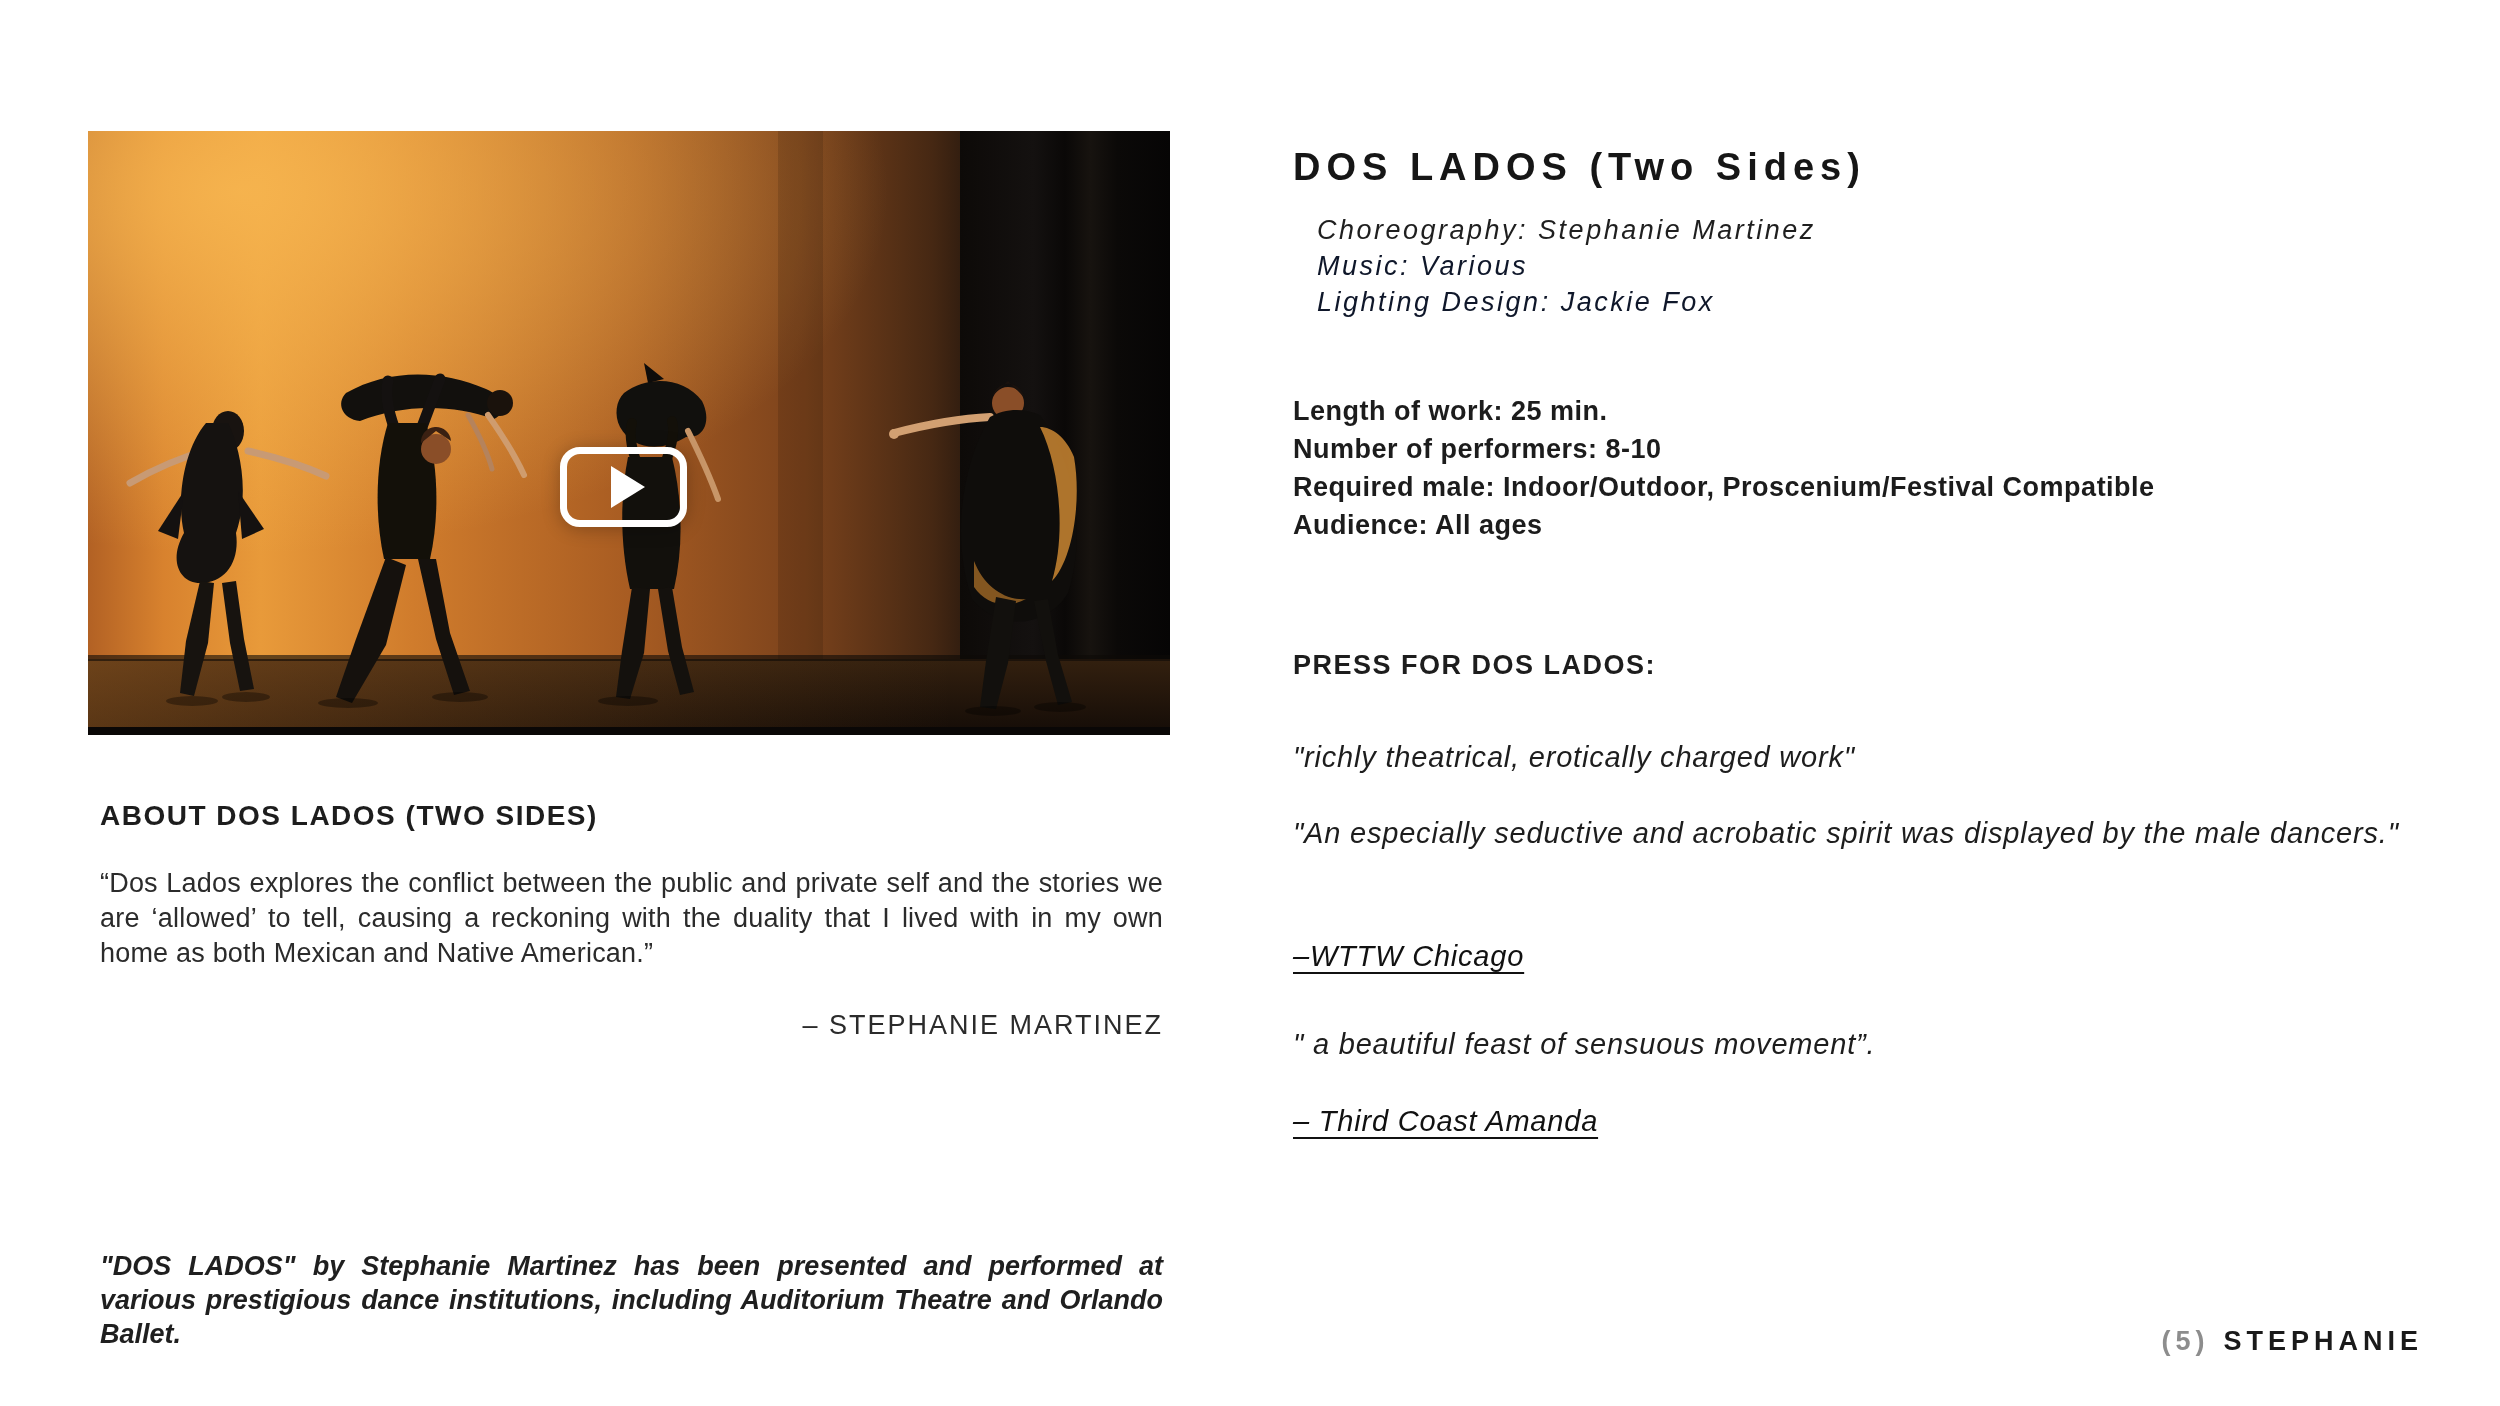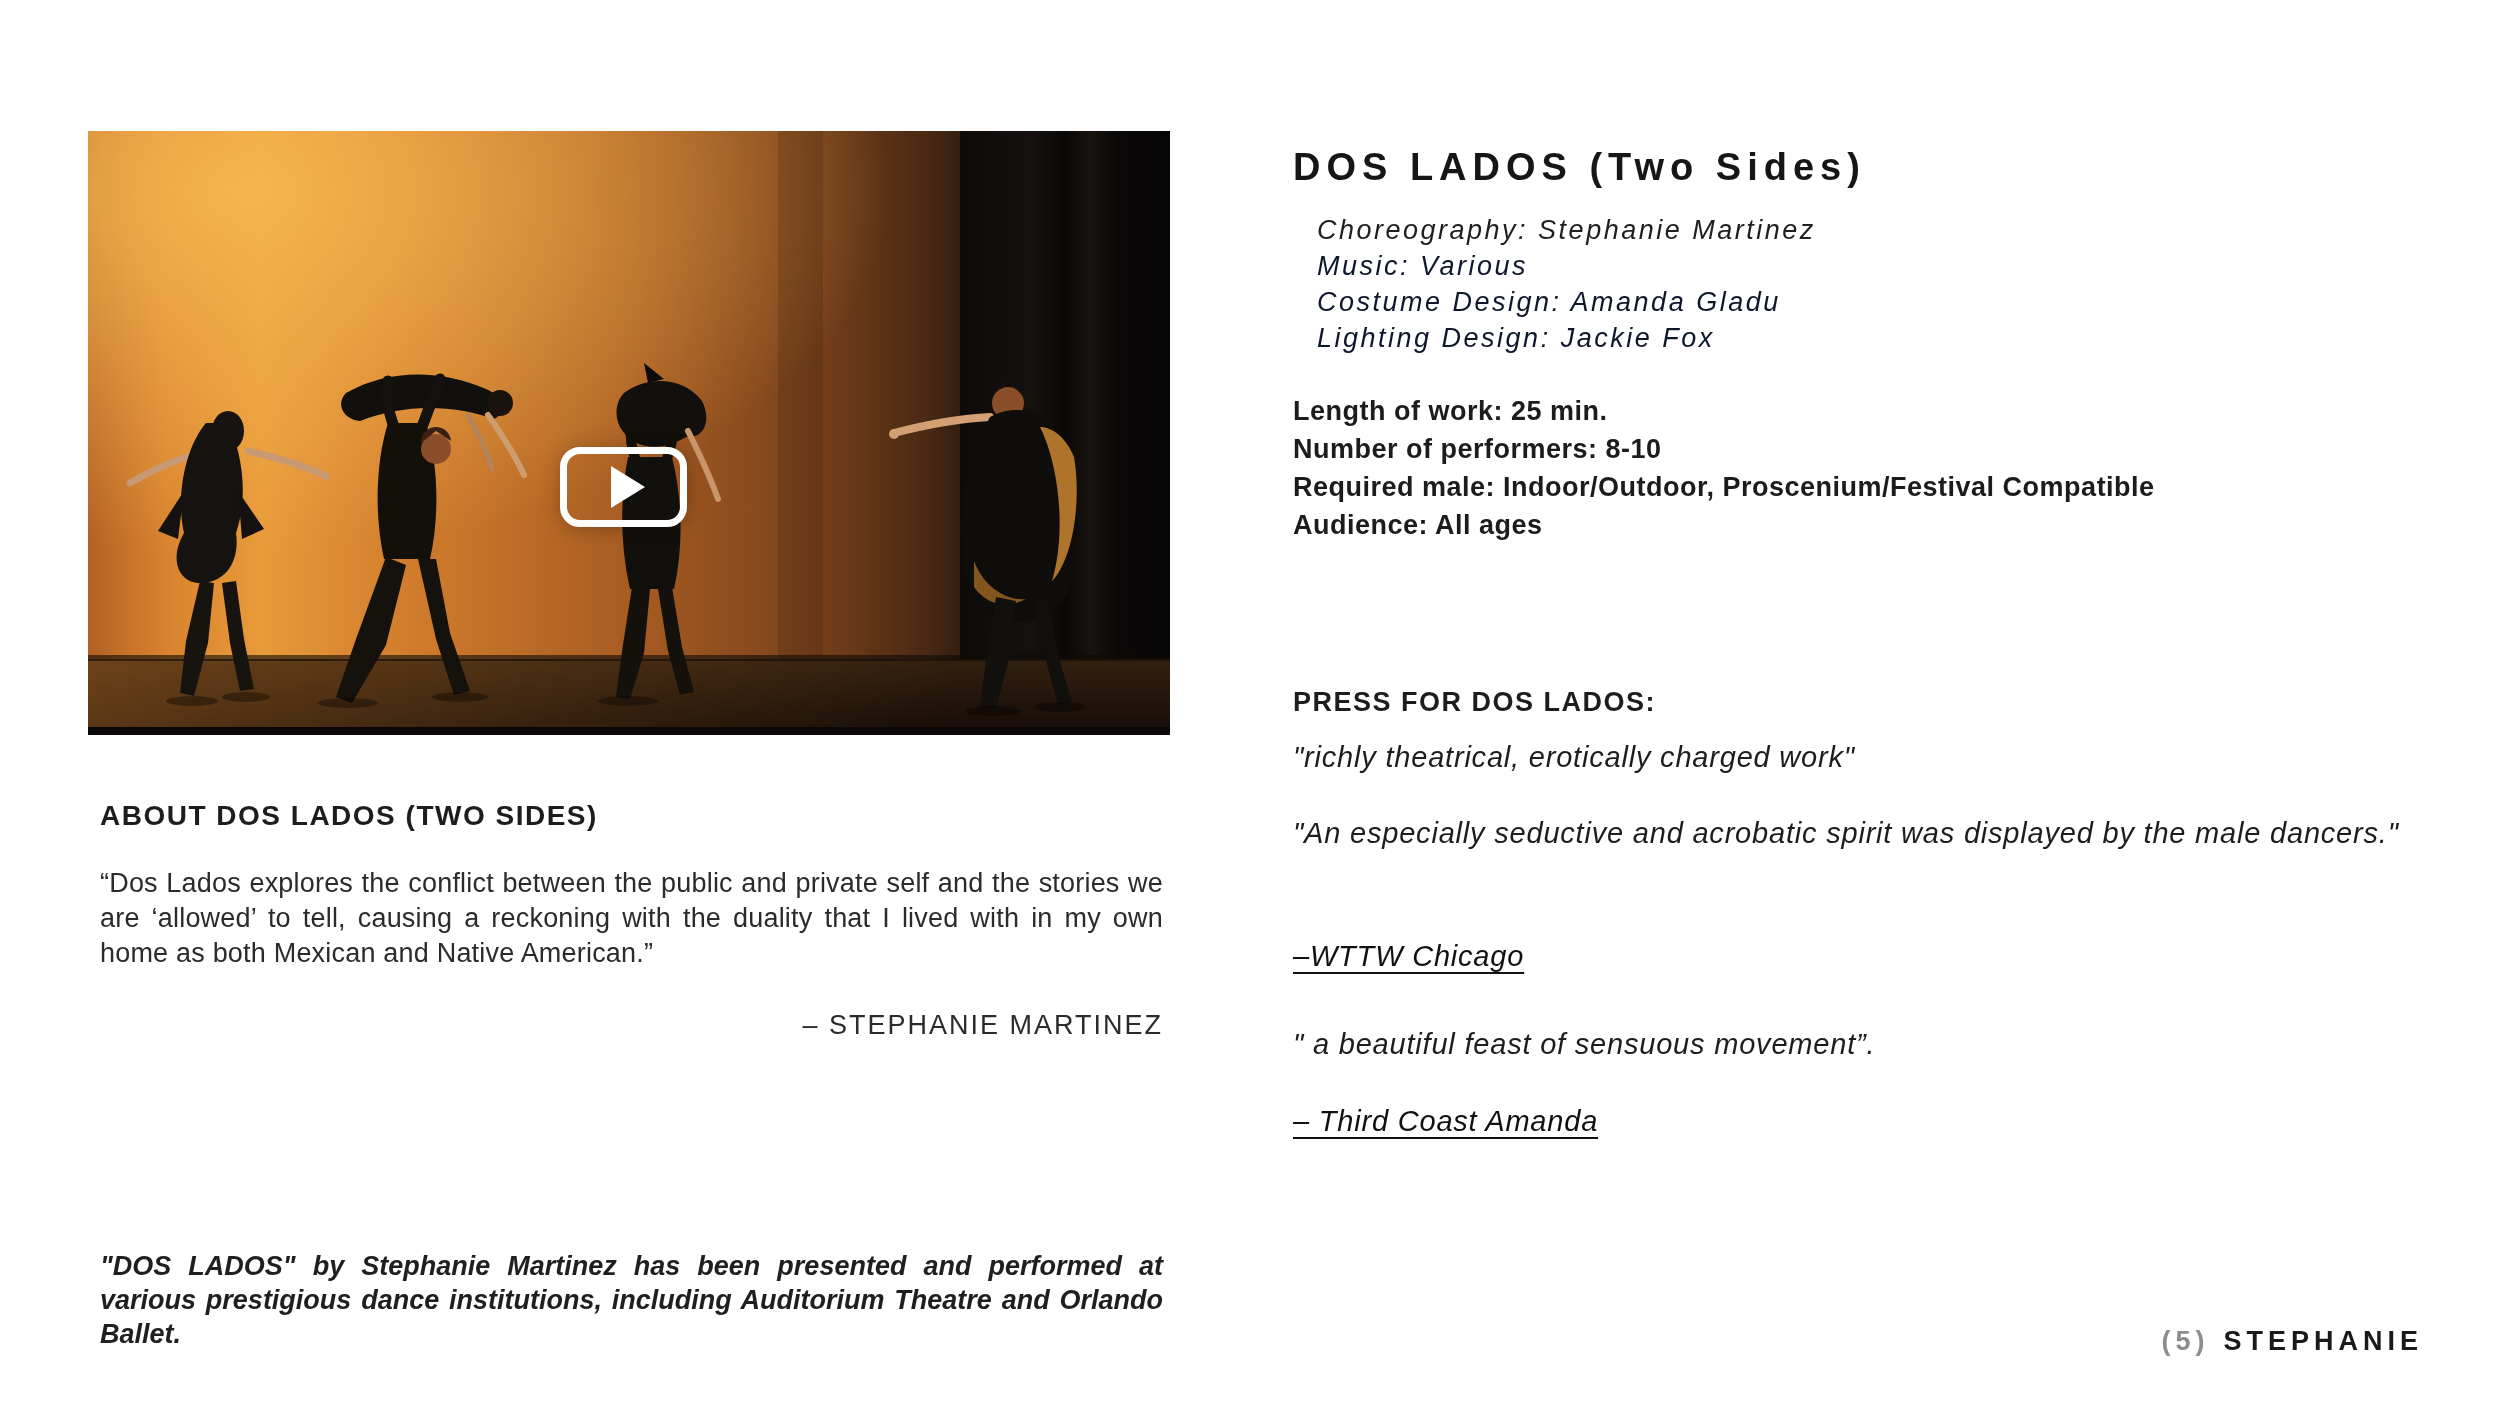--- a/index.html
+++ b/index.html
@@ -73,21 +73,20 @@
   .credit-muted   { color: #0f172a; }
   .details {
     left: 1293px; top: 392px;
     font-size: 27px; font-weight: bold; line-height: 38px; letter-spacing: 0.5px;
     color: #1c1c1c;
   }
   .press-heading {
     left: 1293px; top: 650px;
     font-size: 27px; font-weight: bold; letter-spacing: 1.5px;
     color: #1d1d1d;
-    margin-top: 37px;
   }
   .press-quote {
     left: 1293px; width: 1110px;
     font-size: 29px; font-style: italic; letter-spacing: 0.8px;
     line-height: 43px; color: #1d1d1d;
   }
   .q1 { top: 736px; }
   .q2 { top: 812px; }
   .q3 { top: 1023px; }
   .press-source {
@@ -235,21 +234,20 @@
 
 <div class="abs attribution">– STEPHANIE MARTINEZ</div>
 
 <div class="abs presented-note">"DOS LADOS" by Stephanie Martinez has been presented and performed at various prestigious dance institutions, including Auditorium Theatre and Orlando Ballet.</div>
 
 <div class="abs work-title">DOS LADOS (Two Sides)</div>
 
 <div class="abs credits">
   <div class="credit-primary">Choreography: Stephanie Martinez</div>
   <div class="credit-muted">Music: Various</div>
-  <div class="credit-muted">Costume Design: Amanda Gladu</div>
   <div class="credit-muted">Lighting Design: Jackie Fox</div>
 </div>
 
 <div class="abs details">
   <div>Length of work: 25 min.</div>
   <div>Number of performers: 8-10</div>
   <div>Required male: Indoor/Outdoor, Proscenium/Festival Compatible</div>
   <div>Audience: All ages</div>
 </div>
 

